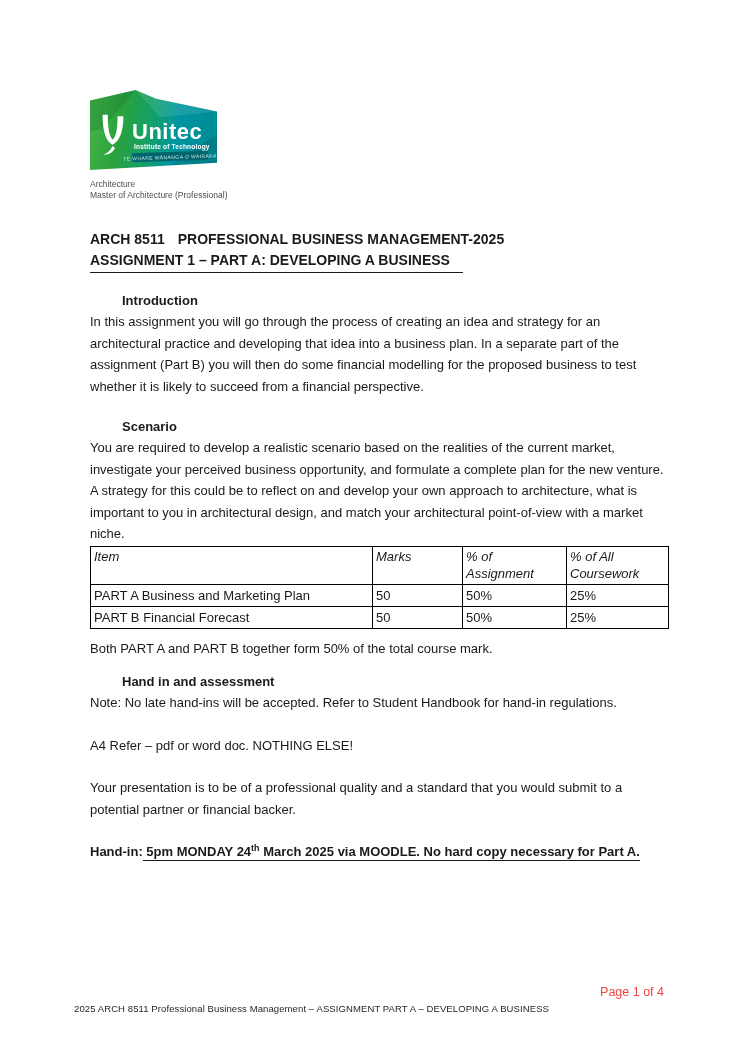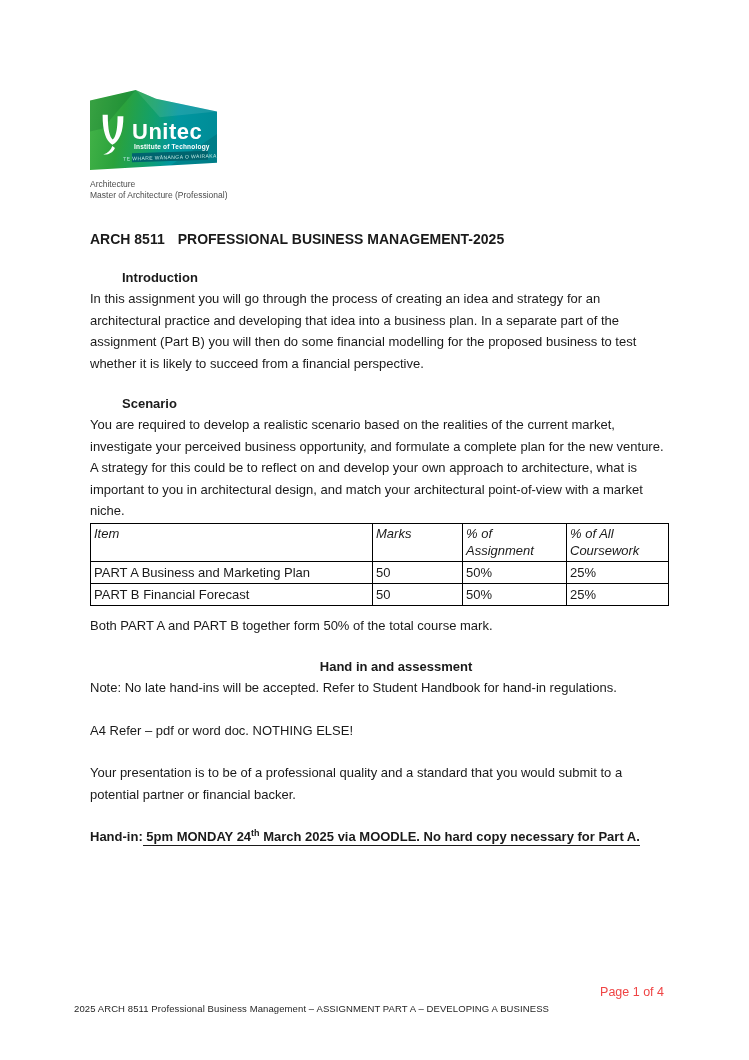--- a/index.html
+++ b/index.html
@@ -123,20 +123,21 @@
         </div>
       </div>
     </div>
 
     <div class="dept">
       <div>Architecture</div>
       <div>Master of Architecture (Professional)</div>
     </div>
 
     <div class="doc-title"><span>ARCH 8511</span><span class="gap"></span><span>PROFESSIONAL BUSINESS MANAGEMENT-2025</span></div>
+    <div class="doc-subtitle"><span class="underlined">ASSIGNMENT 1 – PART A: DEVELOPING A BUSINESS</span></div>
 
     <div class="section-heading mt-sect">Introduction</div>
     <div class="para">In this assignment you will go through the process of creating an idea and strategy for an architectural practice and developing that idea into a business plan. In a separate part of the assignment (Part B) you will then do some financial modelling for the proposed business to test whether it is likely to succeed from a financial perspective.</div>
 
     <div class="section-heading" style="margin-top:19px;">Scenario</div>
     <div class="para">You are required to develop a realistic scenario based on the realities of the current market, investigate your perceived business opportunity, and formulate a complete plan for the new venture. A strategy for this could be to reflect on and develop your own approach to architecture, what is important to you in architectural design, and match your architectural point-of-view with a market niche.</div>
 
     <table class="req">
       <colgroup>
         <col class="col-item">
@@ -162,21 +163,21 @@
         <tr>
           <td>PART B Financial Forecast</td>
           <td>50</td>
           <td>50%</td>
           <td>25%</td>
         </tr>
       </tbody>
     </table>
     <div class="para" style="margin-top:9px;">Both PART A and PART B together form 50% of the total course mark.</div>
 
-    <div class="section-heading" style="margin-top:20px;text-align:center;">Hand in and assessment</div>
+    <div class="section-heading" style="margin-top:12px;">Hand in and assessment</div>
     <div class="para">Note: No late hand-ins will be accepted. Refer to Student Handbook for hand-in regulations.</div>
     <div class="para mt-line">A4 Refer – pdf or word doc. NOTHING ELSE!</div>
     <div class="para mt-line">Your presentation is to be of a professional quality and a standard that you would submit to a potential partner or financial backer.</div>
 
     <div class="handin-line"><span>Hand-in:</span><span class="u"><span> 5pm MONDAY 24</span><sup>th</sup><span> March 2025 via MOODLE. No hard copy necessary for Part A.</span></span></div>
 
   </div>
 
   <div class="page-number">Page 1 of 4</div>
   <div class="footer-title">2025 ARCH 8511 Professional Business Management – ASSIGNMENT PART A – DEVELOPING A BUSINESS</div>

